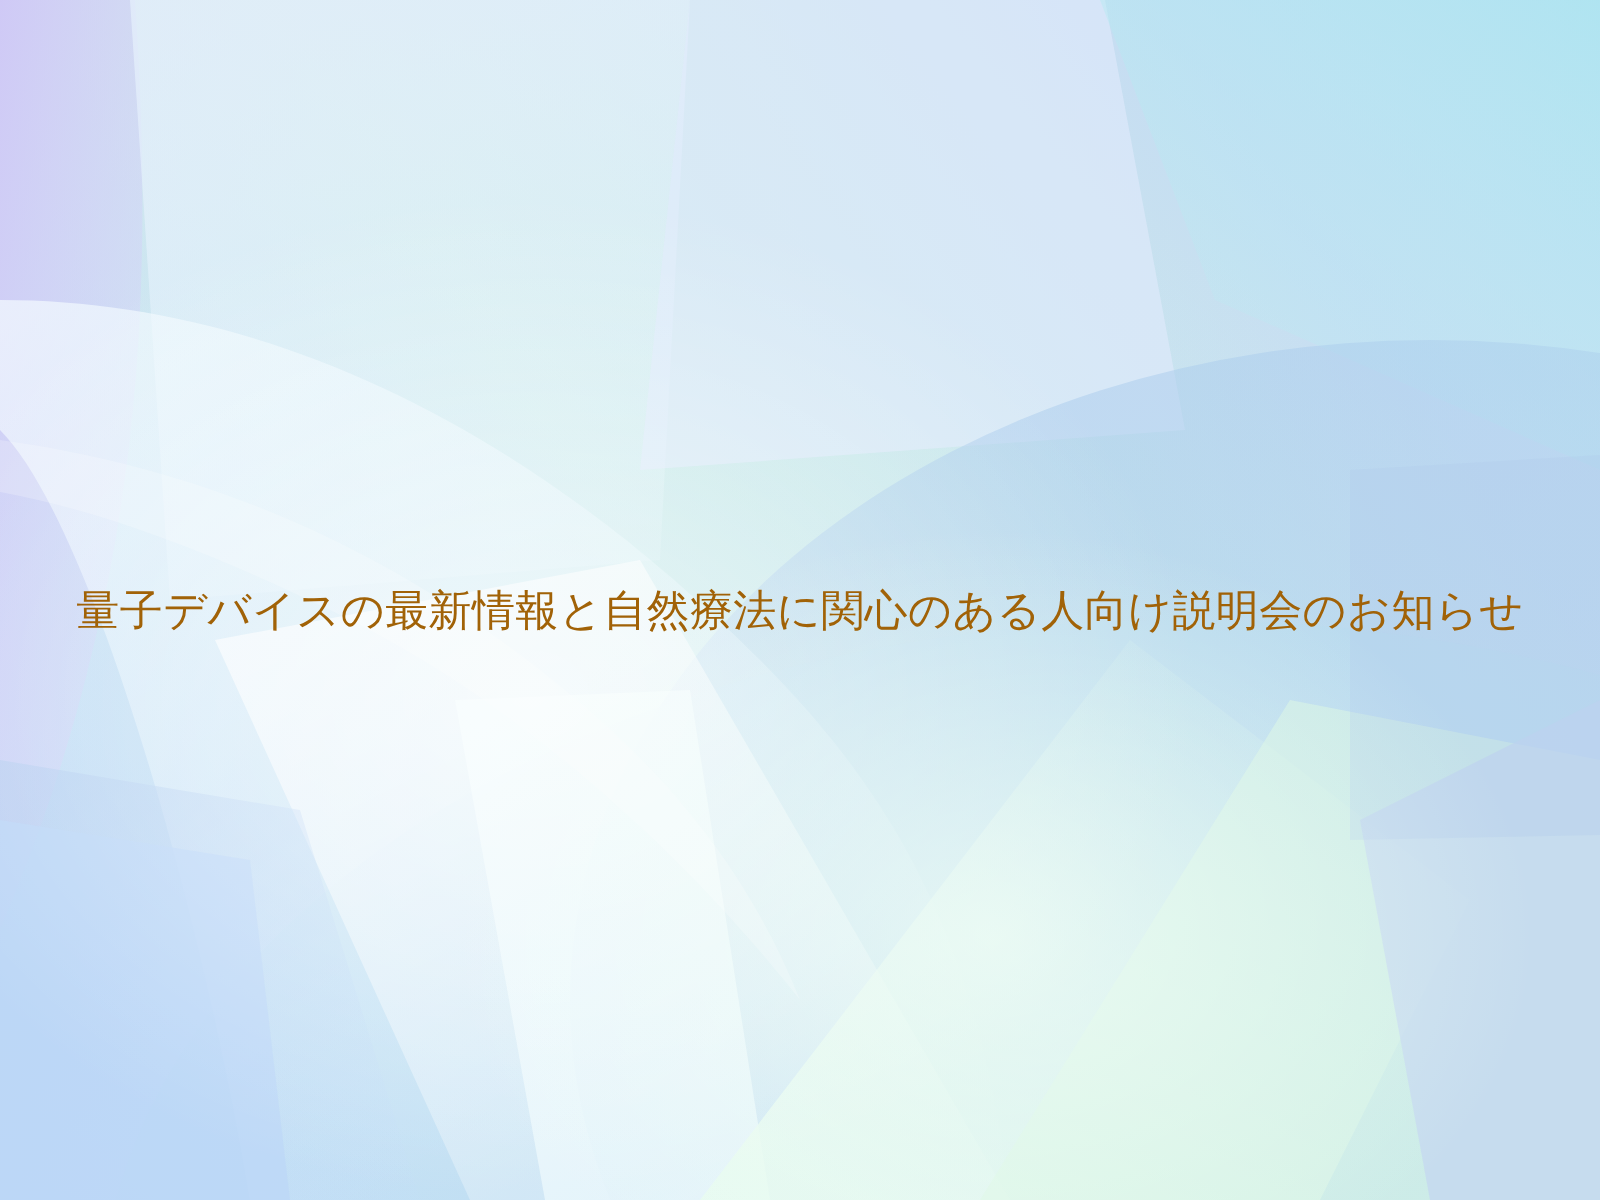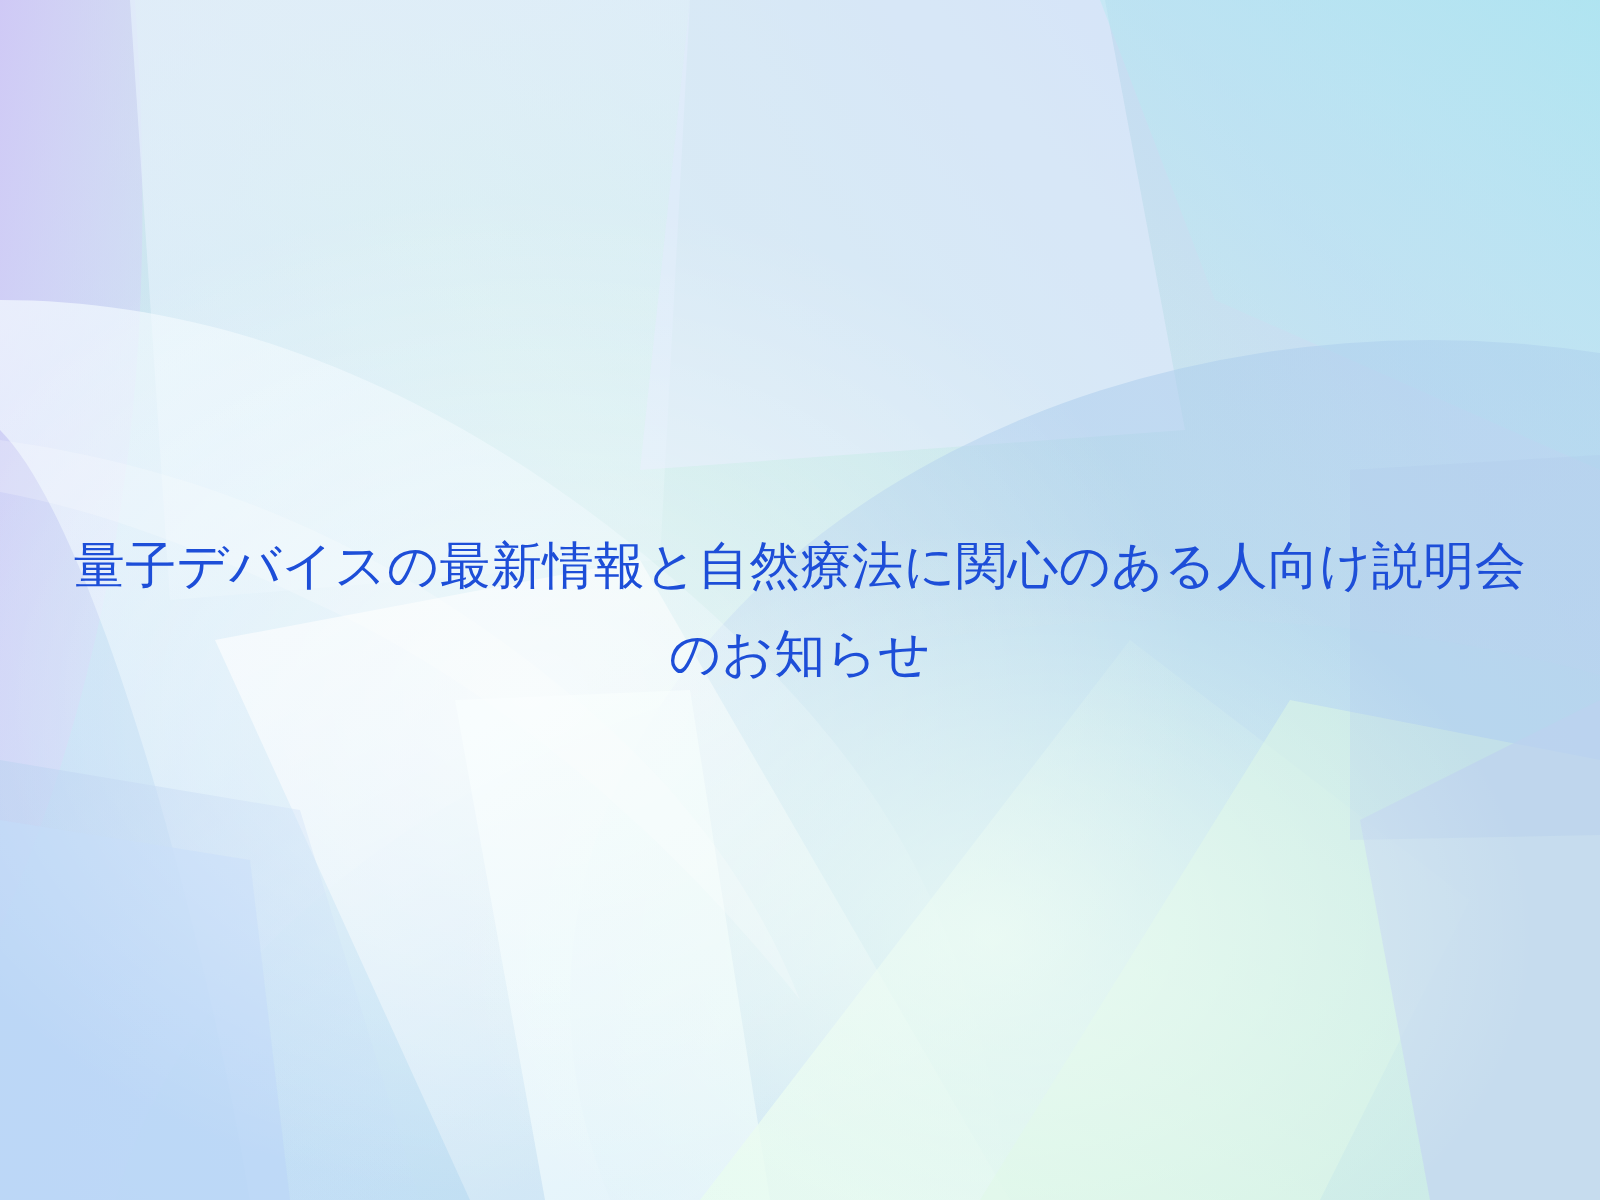--- a/index.html
+++ b/index.html
@@ -44,24 +44,24 @@
   }
 
   #slide-title {
     width: 1528px;
     margin: 0;
     padding: 0 36px;
     box-sizing: border-box;
     text-align: center;
     font-family: "DejaVu Sans", "Liberation Sans", sans-serif;
     font-weight: 300;
-    font-size: 51px;
+    font-size: 43px;
     line-height: 88px;
     letter-spacing: 0.4px;
-    color: #1d4ed8;
+    color: #a16207;
     -webkit-font-smoothing: antialiased;
     transform: translateY(10px);
   }
 </style>
 </head>
 <body>
 
 <div id="slide">
 
   <svg id="bg-art" viewBox="0 0 1600 1200" preserveAspectRatio="none" xmlns="http://www.w3.org/2000/svg" aria-hidden="true">

